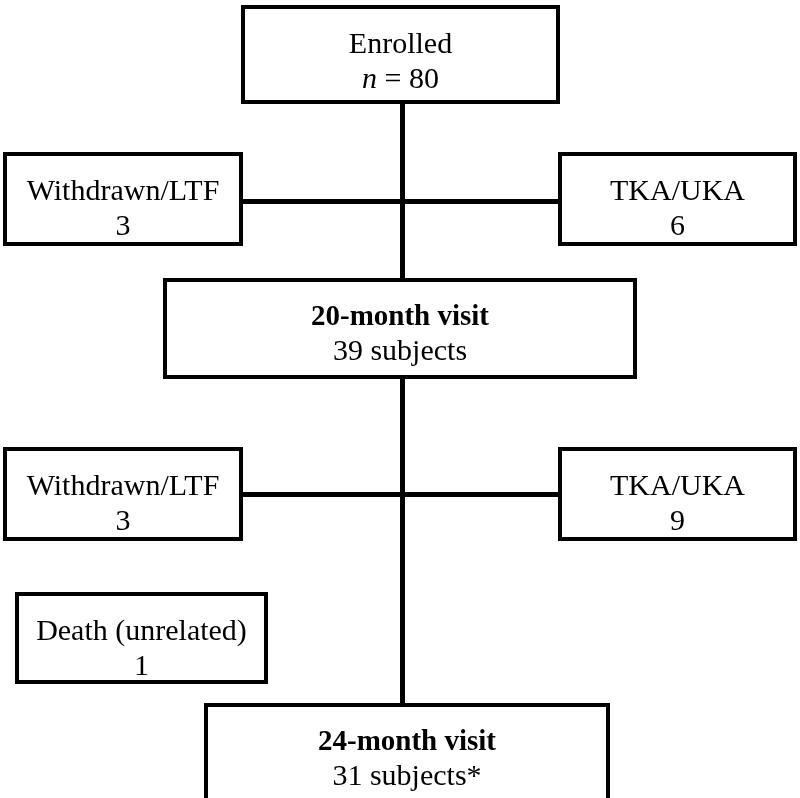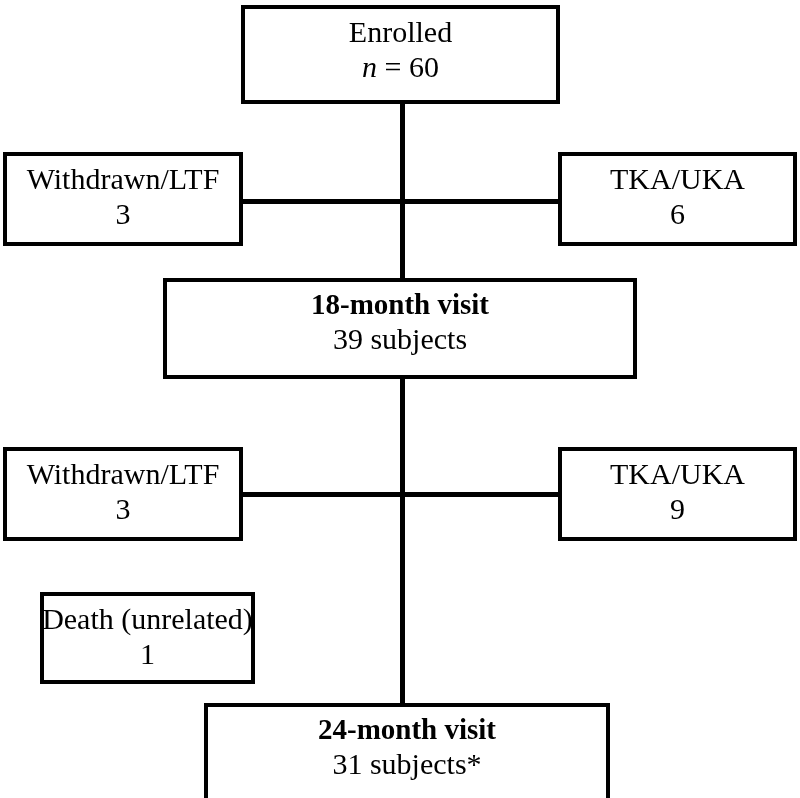--- a/index.html
+++ b/index.html
@@ -21,21 +21,21 @@
   }
   .node {
     position: absolute;
     box-sizing: border-box;
     border: 4px solid #000000;
     background: #ffffff;
     display: flex;
     flex-direction: column;
     align-items: center;
     justify-content: flex-start;
-    padding-top: 6px;
+    padding-top: 17px;
     z-index: 3;
   }
   .node .line1,
   .node .line2 {
     display: block;
     text-align: center;
     line-height: 1.16;
     white-space: nowrap;
   }
   .node .line1 {
@@ -71,49 +71,49 @@
   <div class="connector v-line" style="left:400px; top:104px; height:176px;"></div>
 
   <div class="connector h-line" style="left:241px; top:199px; width:319px;"></div>
 
   <div class="connector v-line" style="left:400px; top:378px; height:328px;"></div>
 
   <div class="connector h-line" style="left:241px; top:492px; width:319px;"></div>
 
   <div class="node" style="left:241px; top:5px; width:319px; height:99px;">
     <span class="line1">Enrolled</span>
-    <span class="line2"><span class="italic-n">n</span><span> = 60</span></span>
+    <span class="line2"><span class="italic-n">n</span><span> = 80</span></span>
   </div>
 
   <div class="node" style="left:3px; top:152px; width:240px; height:94px;">
     <span class="line1">Withdrawn/LTF</span>
     <span class="line2">3</span>
   </div>
 
   <div class="node" style="left:558px; top:152px; width:239px; height:94px;">
     <span class="line1">TKA/UKA</span>
     <span class="line2">6</span>
   </div>
 
   <div class="node bold" style="left:163px; top:278px; width:474px; height:101px;">
-    <span class="line1">18-month visit</span>
+    <span class="line1">20-month visit</span>
     <span class="line2">39 subjects</span>
   </div>
 
   <div class="node" style="left:3px; top:447px; width:240px; height:94px;">
     <span class="line1">Withdrawn/LTF</span>
     <span class="line2">3</span>
   </div>
 
   <div class="node" style="left:558px; top:447px; width:239px; height:94px;">
     <span class="line1">TKA/UKA</span>
     <span class="line2">9</span>
   </div>
 
-  <div class="node" style="left:15px; top:592px; width:215px; height:92px;margin-left:25px;">
+  <div class="node" style="left:15px; top:592px; width:253px; height:92px;">
     <span class="line1">Death (unrelated)</span>
     <span class="line2">1</span>
   </div>
 
   <div class="node bold" style="left:204px; top:703px; width:406px; height:107px;">
     <span class="line1">24-month visit</span>
     <span class="line2">31 subjects*</span>
   </div>
 
 </div>

